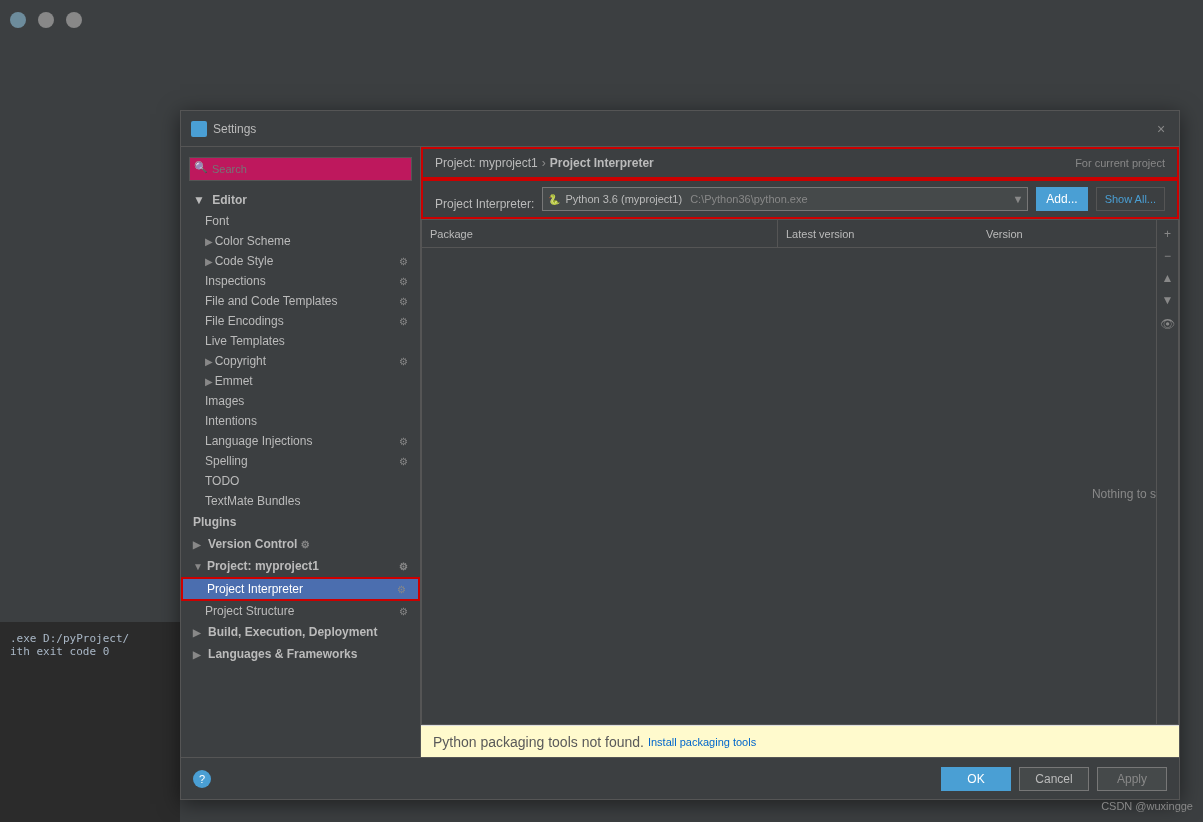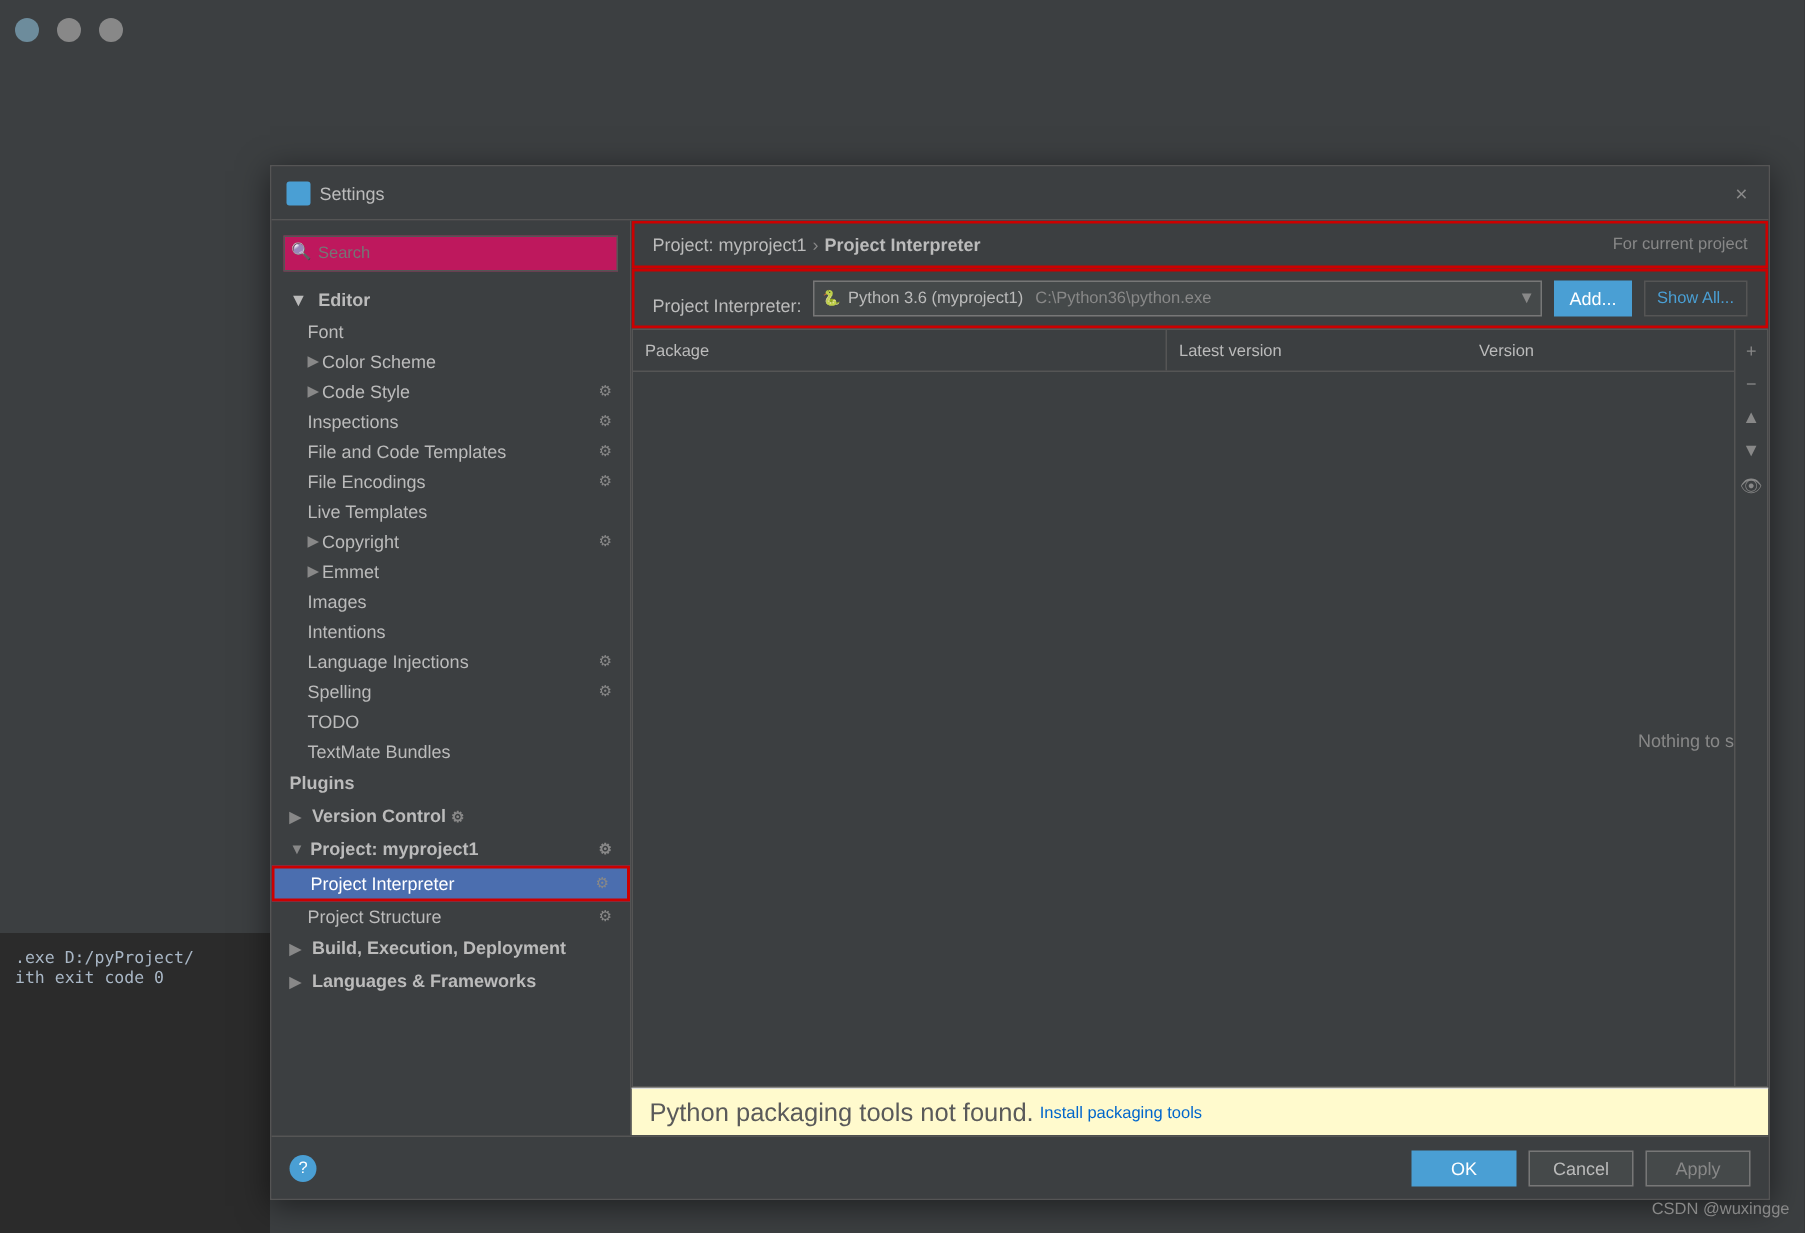--- a/index.html
+++ b/index.html
@@ -355,21 +355,21 @@
       background: #fffacd;
       display: flex;
       align-items: center;
       padding: 0 12px;
       gap: 4px;
       border-top: 1px solid #ddd;
     }
 
     .warning-text {
       color: #5a5a5a;
-      font-size: 17px;
+      font-size: 14px;
     }
 
     .warning-link {
       color: #0066cc;
       font-size: 11px;
       cursor: pointer;
       text-decoration: none;
     }
 
     

